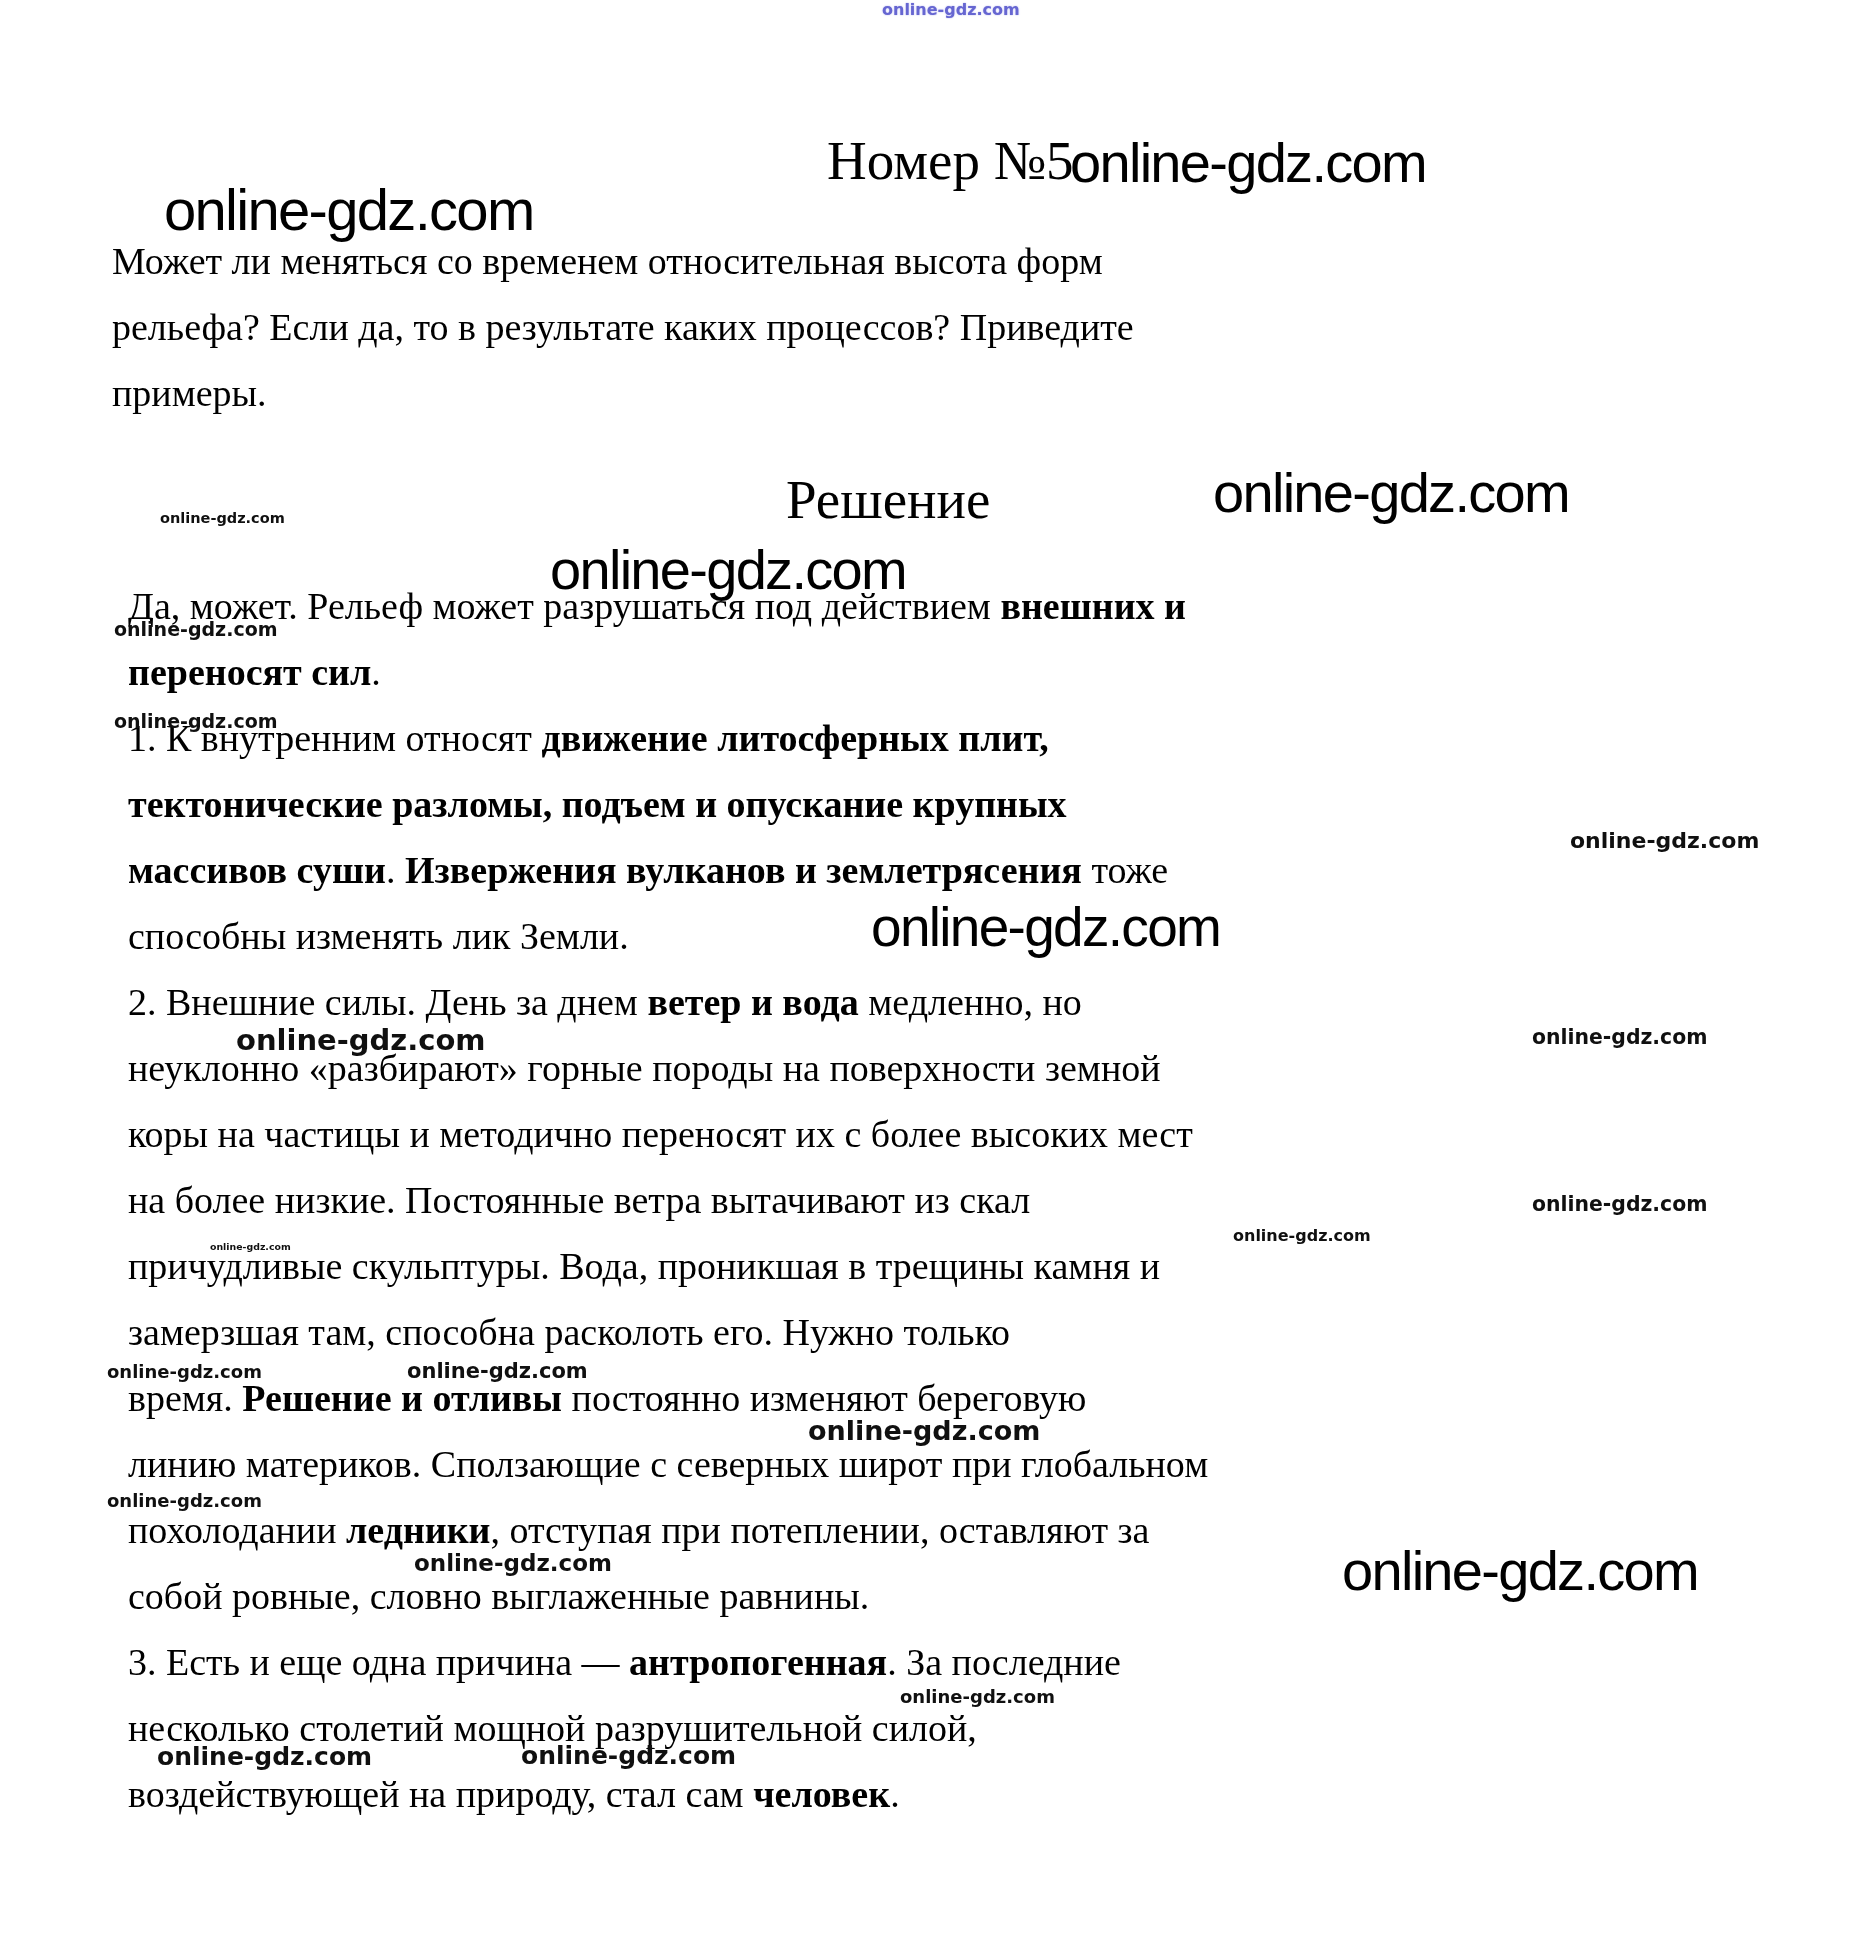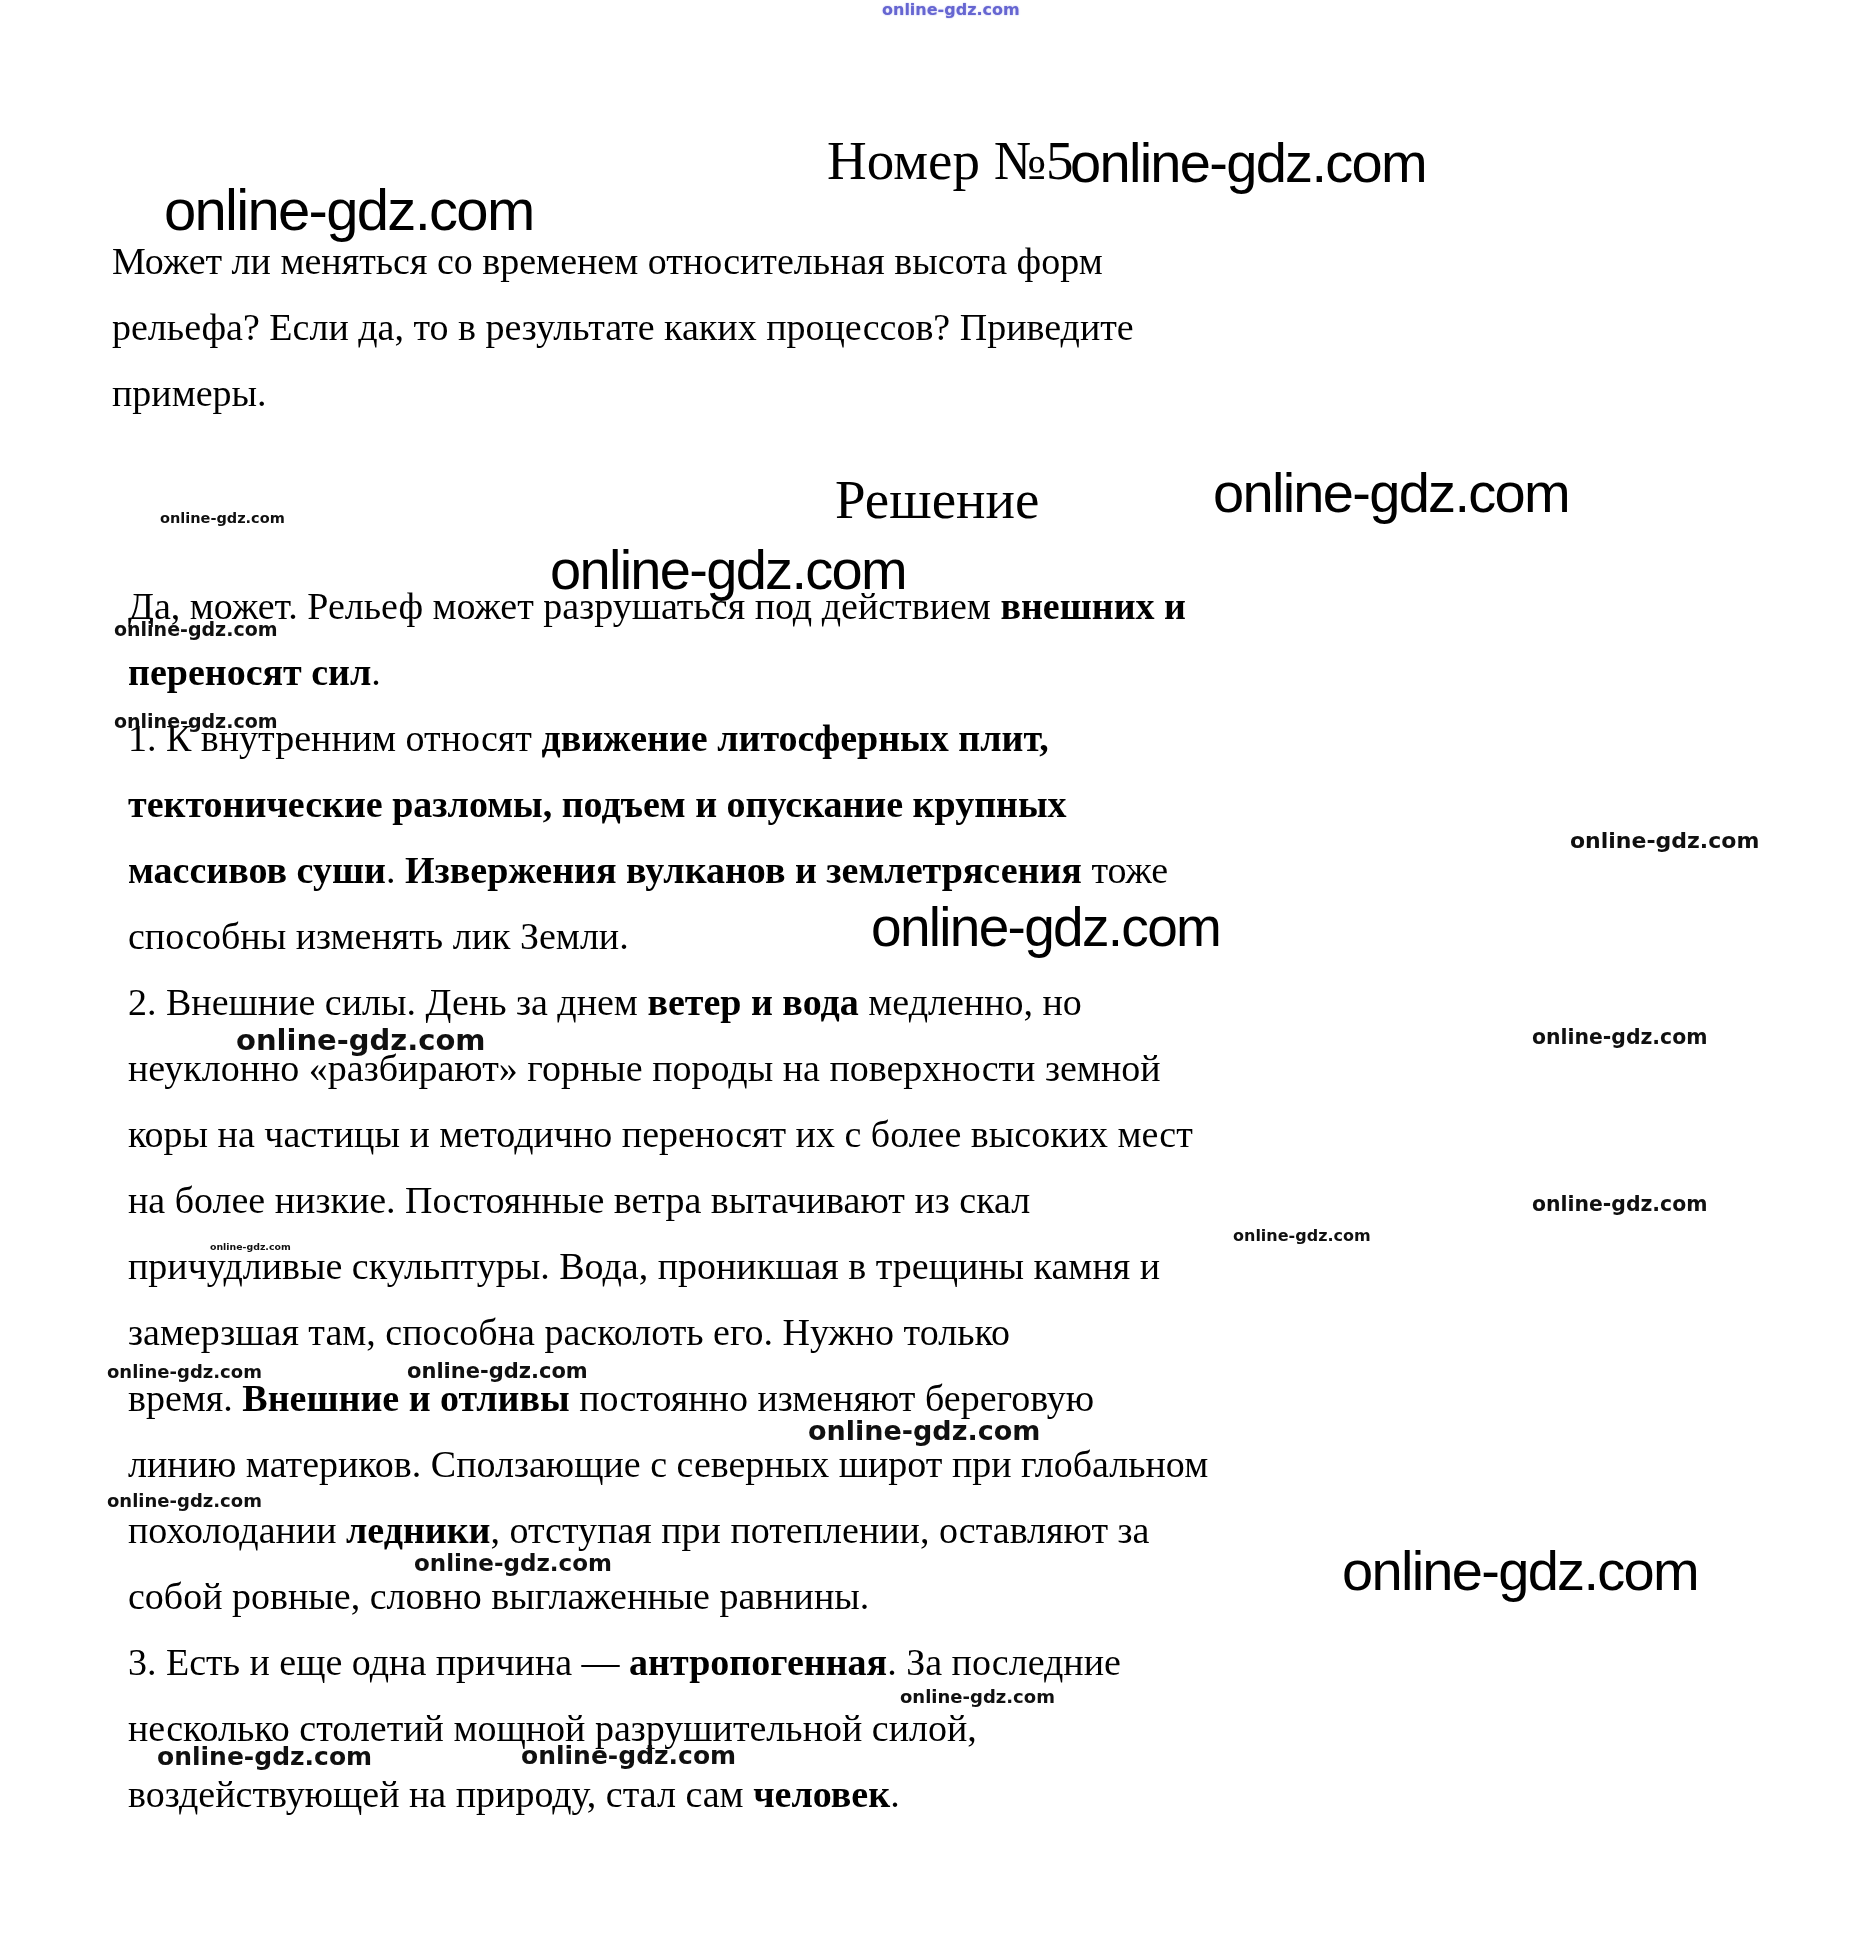--- a/index.html
+++ b/index.html
@@ -10,21 +10,21 @@
     overflow:hidden;
     font-family:"Liberation Serif",serif;
     color:#000;
   }
   .title{
     position:absolute;left:811px;top:113px;
     margin:16px;font-size:55px;font-weight:400;
     font-family:"Liberation Serif",serif;
   }
   .solution-heading{
-    position:absolute;left:835px;top:468px;
+    position:absolute;left:786px;top:468px;
     margin:0;font-size:55px;font-weight:400;
     font-family:"Liberation Serif",serif;
   }
   .question{position:absolute;left:112px;top:228px;}
   .solution{position:absolute;left:128px;top:573px;}
   .line{
     height:66px;line-height:66px;
     font-size:38px;white-space:nowrap;
   }
   .run-bold{font-weight:700;}
@@ -62,21 +62,21 @@
       <div class="line"><span class="run">1. К внутренним относят </span><span class="run-bold">движение литосферных плит,</span></div>
       <div class="line"><span class="run-bold">тектонические разломы, подъем и опускание крупных</span></div>
       <div class="line"><span class="run-bold">массивов суши</span><span class="run">. </span><span class="run-bold">Извержения вулканов и землетрясения</span><span class="run"> тоже</span></div>
       <div class="line"><span class="run">способны изменять лик Земли.</span></div>
       <div class="line"><span class="run">2. Внешние силы. День за днем </span><span class="run-bold">ветер и вода</span><span class="run"> медленно, но</span></div>
       <div class="line"><span class="run">неуклонно «разбирают» горные породы на поверхности земной</span></div>
       <div class="line"><span class="run">коры на частицы и методично переносят их с более высоких мест</span></div>
       <div class="line"><span class="run">на более низкие. Постоянные ветра вытачивают из скал</span></div>
       <div class="line"><span class="run">причудливые скульптуры. Вода, проникшая в трещины камня и</span></div>
       <div class="line"><span class="run">замерзшая там, способна расколоть его. Нужно только</span></div>
-      <div class="line"><span class="run">время. </span><span class="run-bold">Внешние и отливы</span><span class="run"> постоянно изменяют береговую</span></div>
+      <div class="line"><span class="run">время. </span><span class="run-bold">Решение и отливы</span><span class="run"> постоянно изменяют береговую</span></div>
       <div class="line"><span class="run">линию материков. Сползающие с северных широт при глобальном</span></div>
       <div class="line"><span class="run">похолодании </span><span class="run-bold">ледники</span><span class="run">, отступая при потеплении, оставляют за</span></div>
       <div class="line"><span class="run">собой ровные, словно выглаженные равнины.</span></div>
       <div class="line"><span class="run">3. Есть и еще одна причина — </span><span class="run-bold">антропогенная</span><span class="run">. За последние</span></div>
       <div class="line"><span class="run">несколько столетий мощной разрушительной силой,</span></div>
       <div class="line"><span class="run">воздействующей на природу, стал сам </span><span class="run-bold">человек</span><span class="run">.</span></div>
     </div>
   <div id="watermarks">
       <div class="watermark wm-blue" style="left: 882px; top: 1.7px; font-size: 16px;">online-gdz.com</div>
       <div class="watermark wm-large" style="left: 1070px; top: 135px; font-size: 56px;">online-gdz.com</div>

